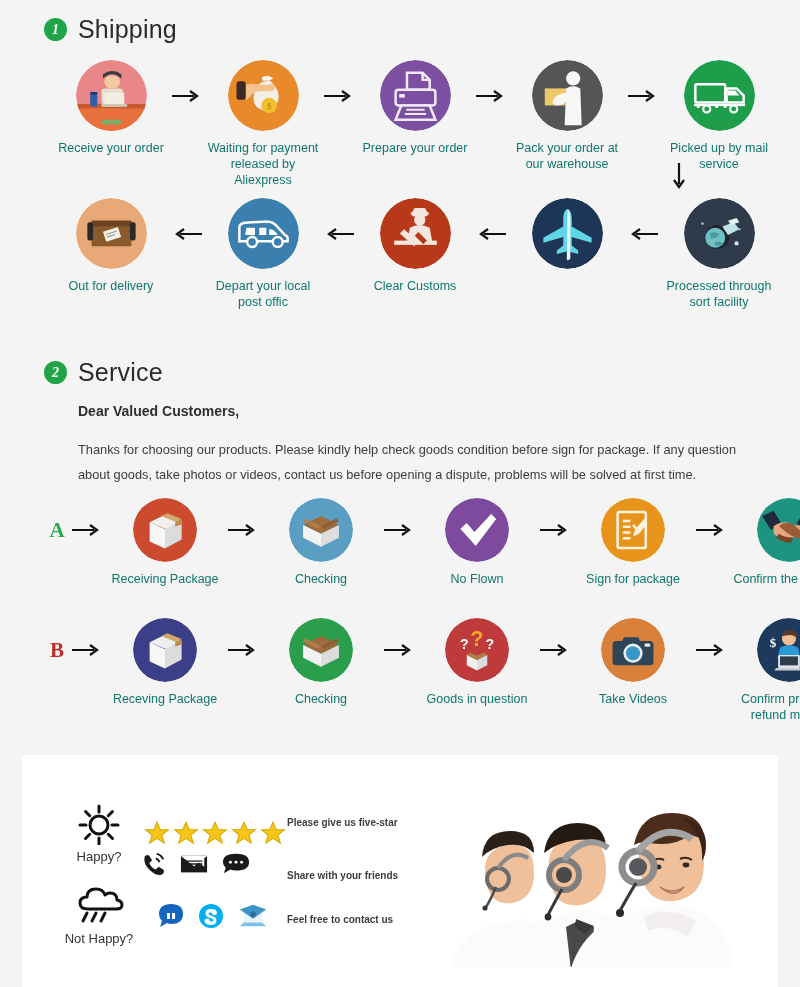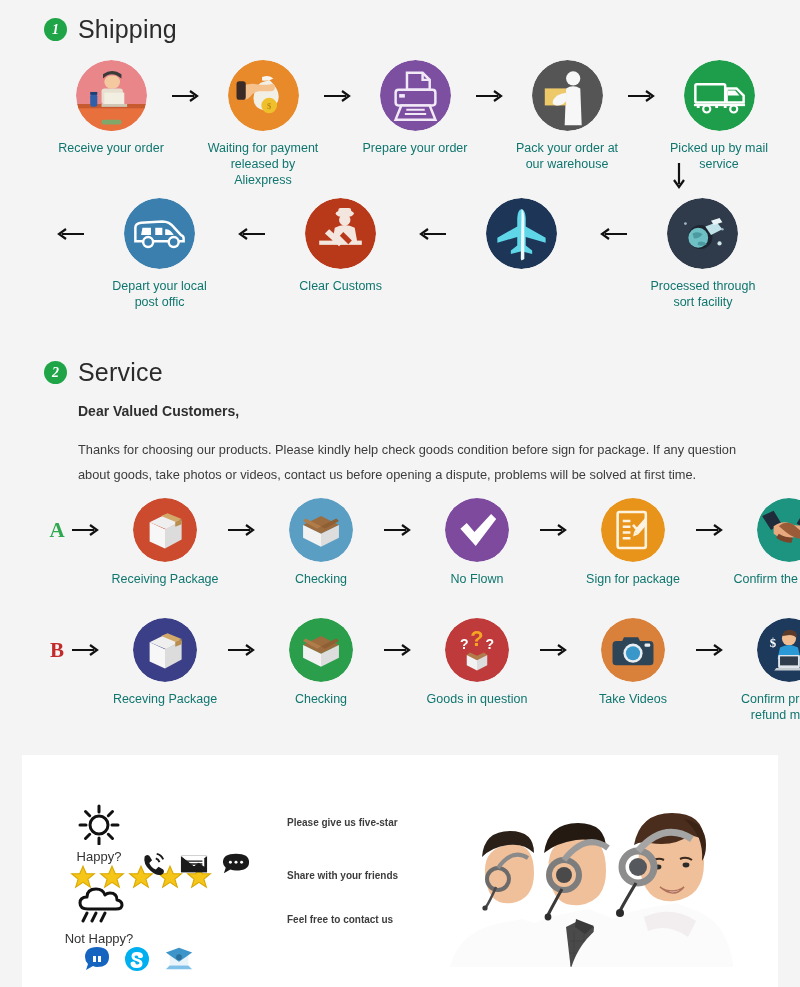--- a/index.html
+++ b/index.html
@@ -124,21 +124,21 @@
   
   #feedback-panel {
     position: absolute;
     left: 22px; top: 755px;
     width: 756px; height: 232px;
     background: #ffffff;
   }
   .fb-row {
     position: absolute;
     display: flex;
-    flex-direction: column;
+    align-items: center;
   }
   #fb-happy     { left: 40px; top: 46px; }
   #fb-nothappy  { left: 40px; top: 130px; }
   .weather-cell {
     width: 74px;
     display: flex;
     flex-direction: column;
     align-items: center;
     flex: 0 0 auto;
   }
@@ -286,20 +286,36 @@
 </div>
 
 <div id="down-arrow">
   <svg width="14" height="28" viewBox="0 0 14 28">
       <path d="M7 0 L7 21 M2 17 L7 24 L12 17" stroke="#111" stroke-width="2.2" fill="none"></path>
     </svg>
 </div>
 
 <div class="flow-row" id="ship-row-2">
 
+  <div class="step">
+    <div class="circ">
+      <svg viewBox="0 0 100 100" width="71" height="71">
+        <circle cx="50" cy="50" r="50" fill="#e8a878"></circle>
+        <rect x="22" y="32" width="56" height="36" fill="#8a5a2b"></rect>
+        <rect x="22" y="32" width="56" height="8" fill="#6d4420"></rect>
+        <rect x="16" y="34" width="8" height="26" rx="3" fill="#2a2a2a"></rect>
+        <rect x="76" y="34" width="8" height="26" rx="3" fill="#2a2a2a"></rect>
+        <g transform="rotate(-18 50 52)">
+          <rect x="40" y="44" width="22" height="15" fill="#f3f1ea"></rect>
+          <path d="M43 49 h16 M43 53 h12" stroke="#9a958a" stroke-width="1.6"></path>
+        </g>
+      </svg>
+    </div>
+    <div class="caption">Out for delivery</div>
+  </div>
 
   <div class="arrow">
     <svg width="30" height="14" viewBox="0 0 30 14">
         <path d="M30 7 L8 7 M12 2 L5 7 L12 12" stroke="#111" stroke-width="2.2" fill="none"></path>
       </svg>
   </div>
 
   <div class="step">
     <div class="circ">
       <svg viewBox="0 0 100 100" width="71" height="71">

